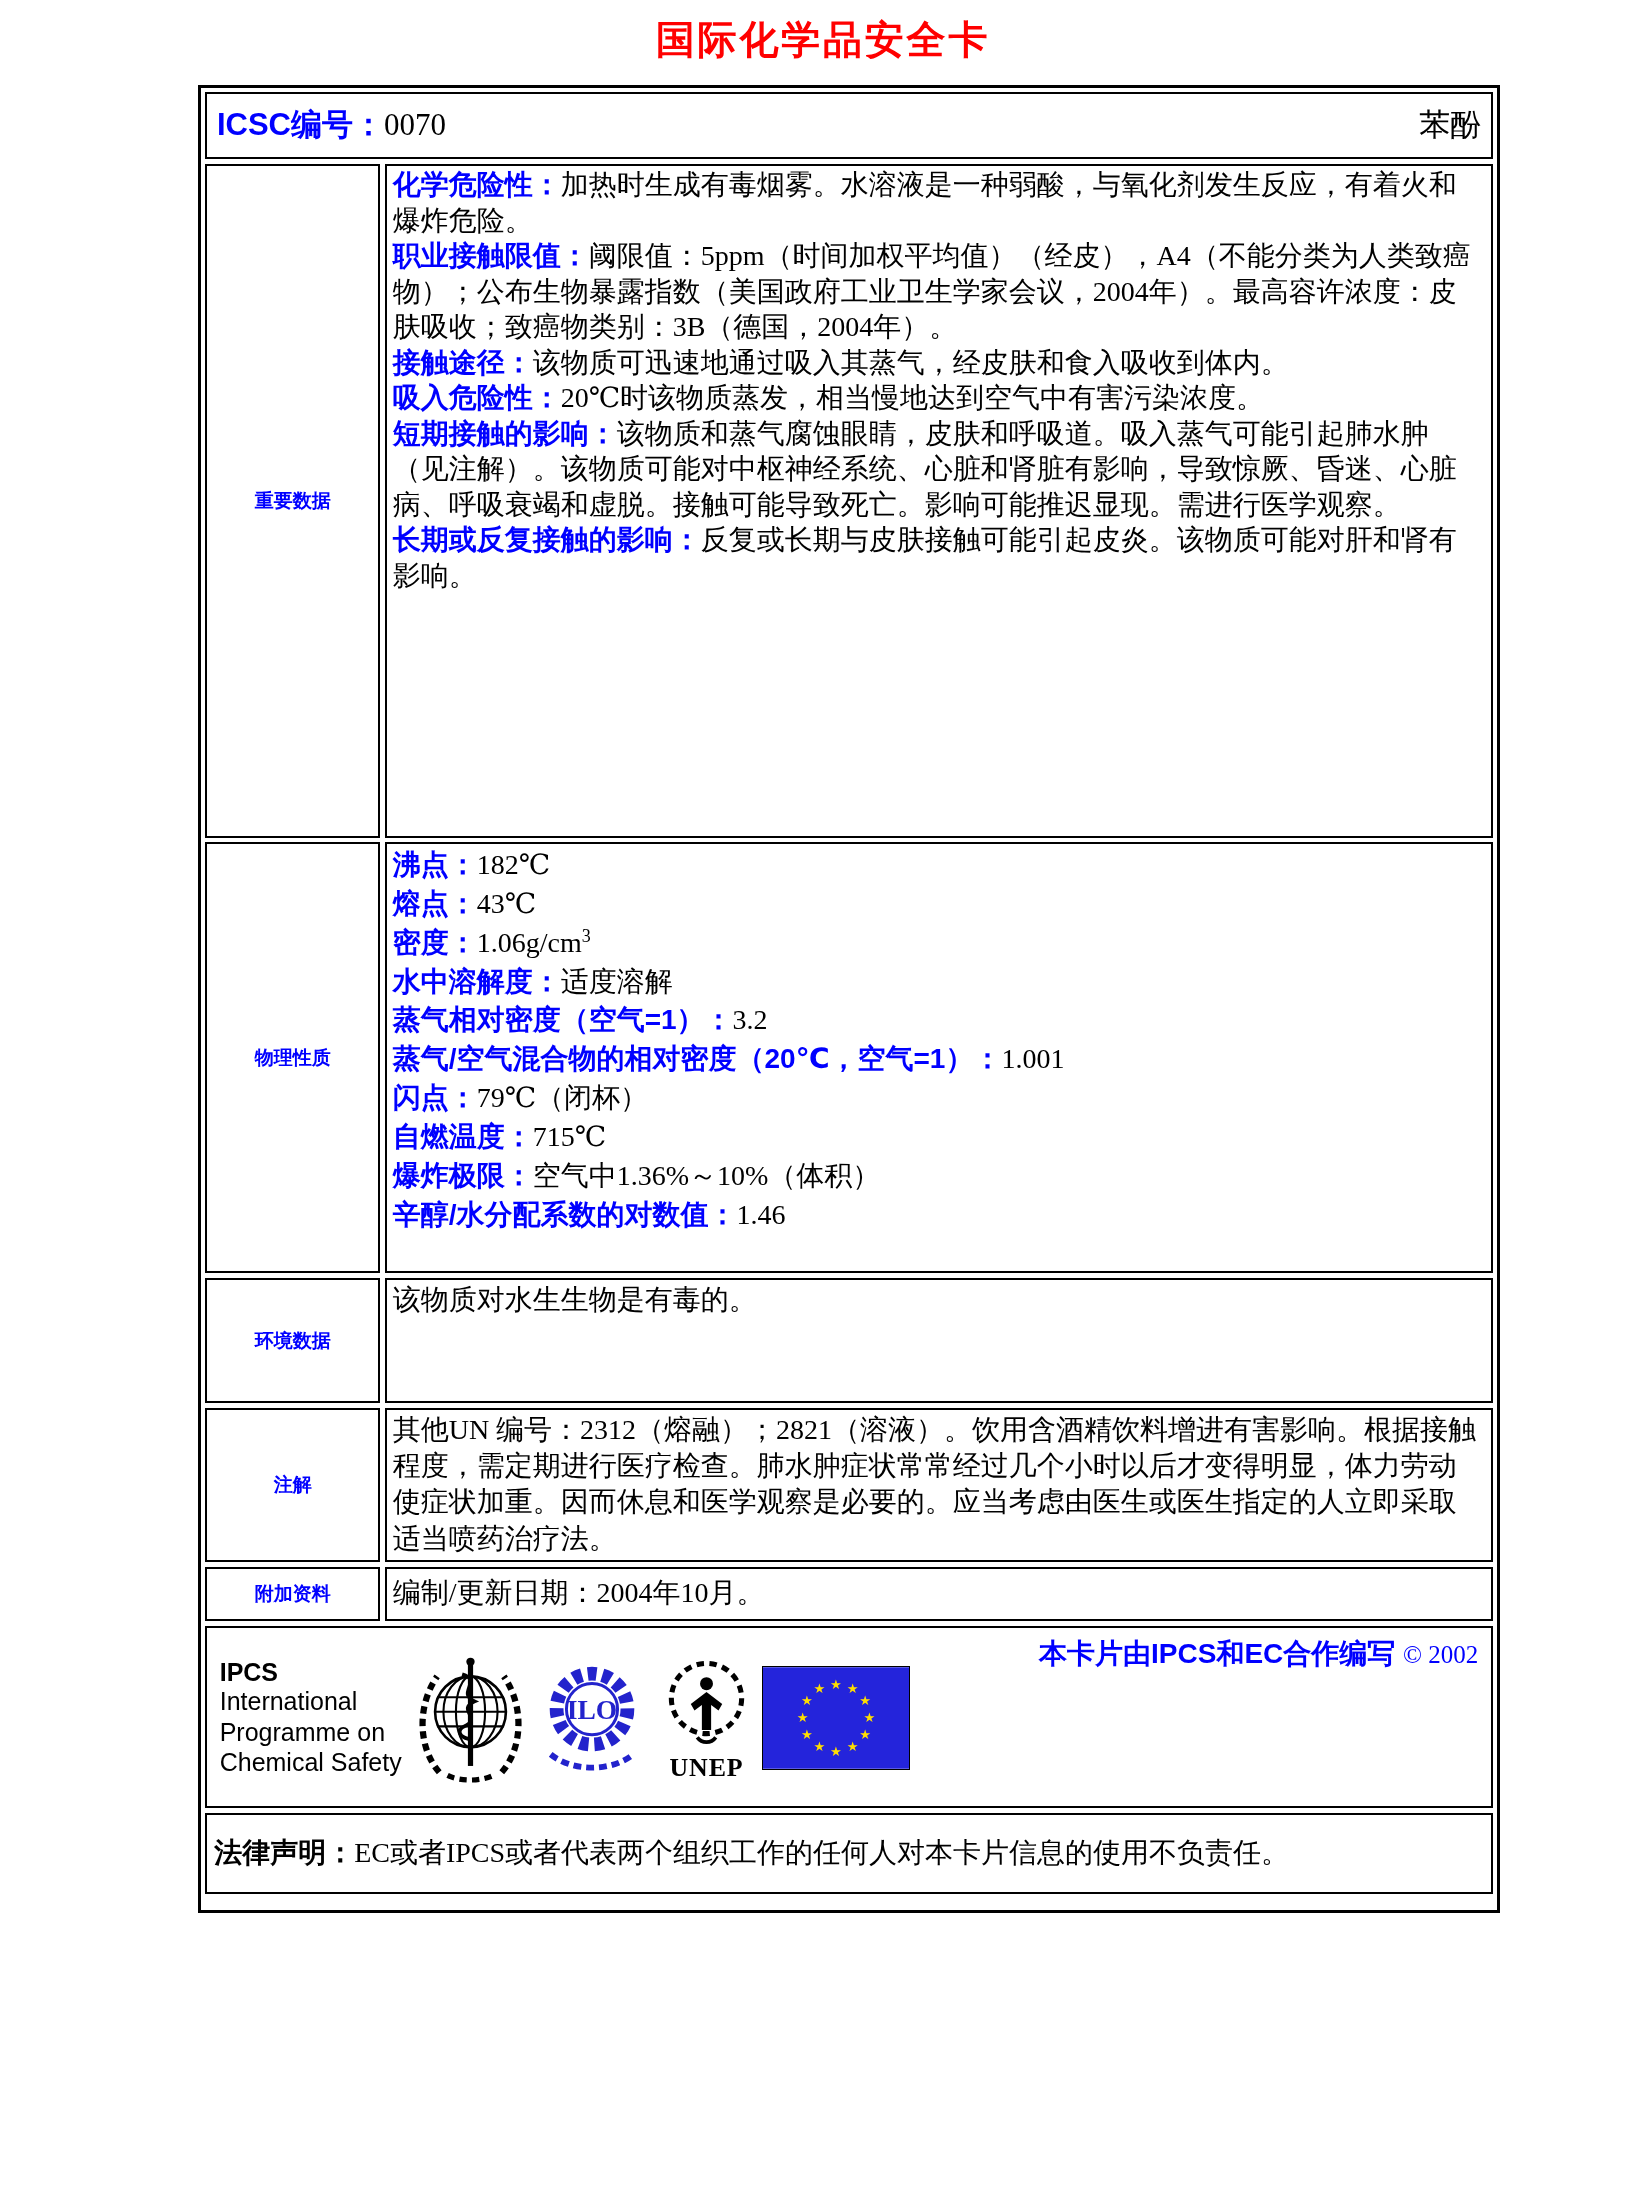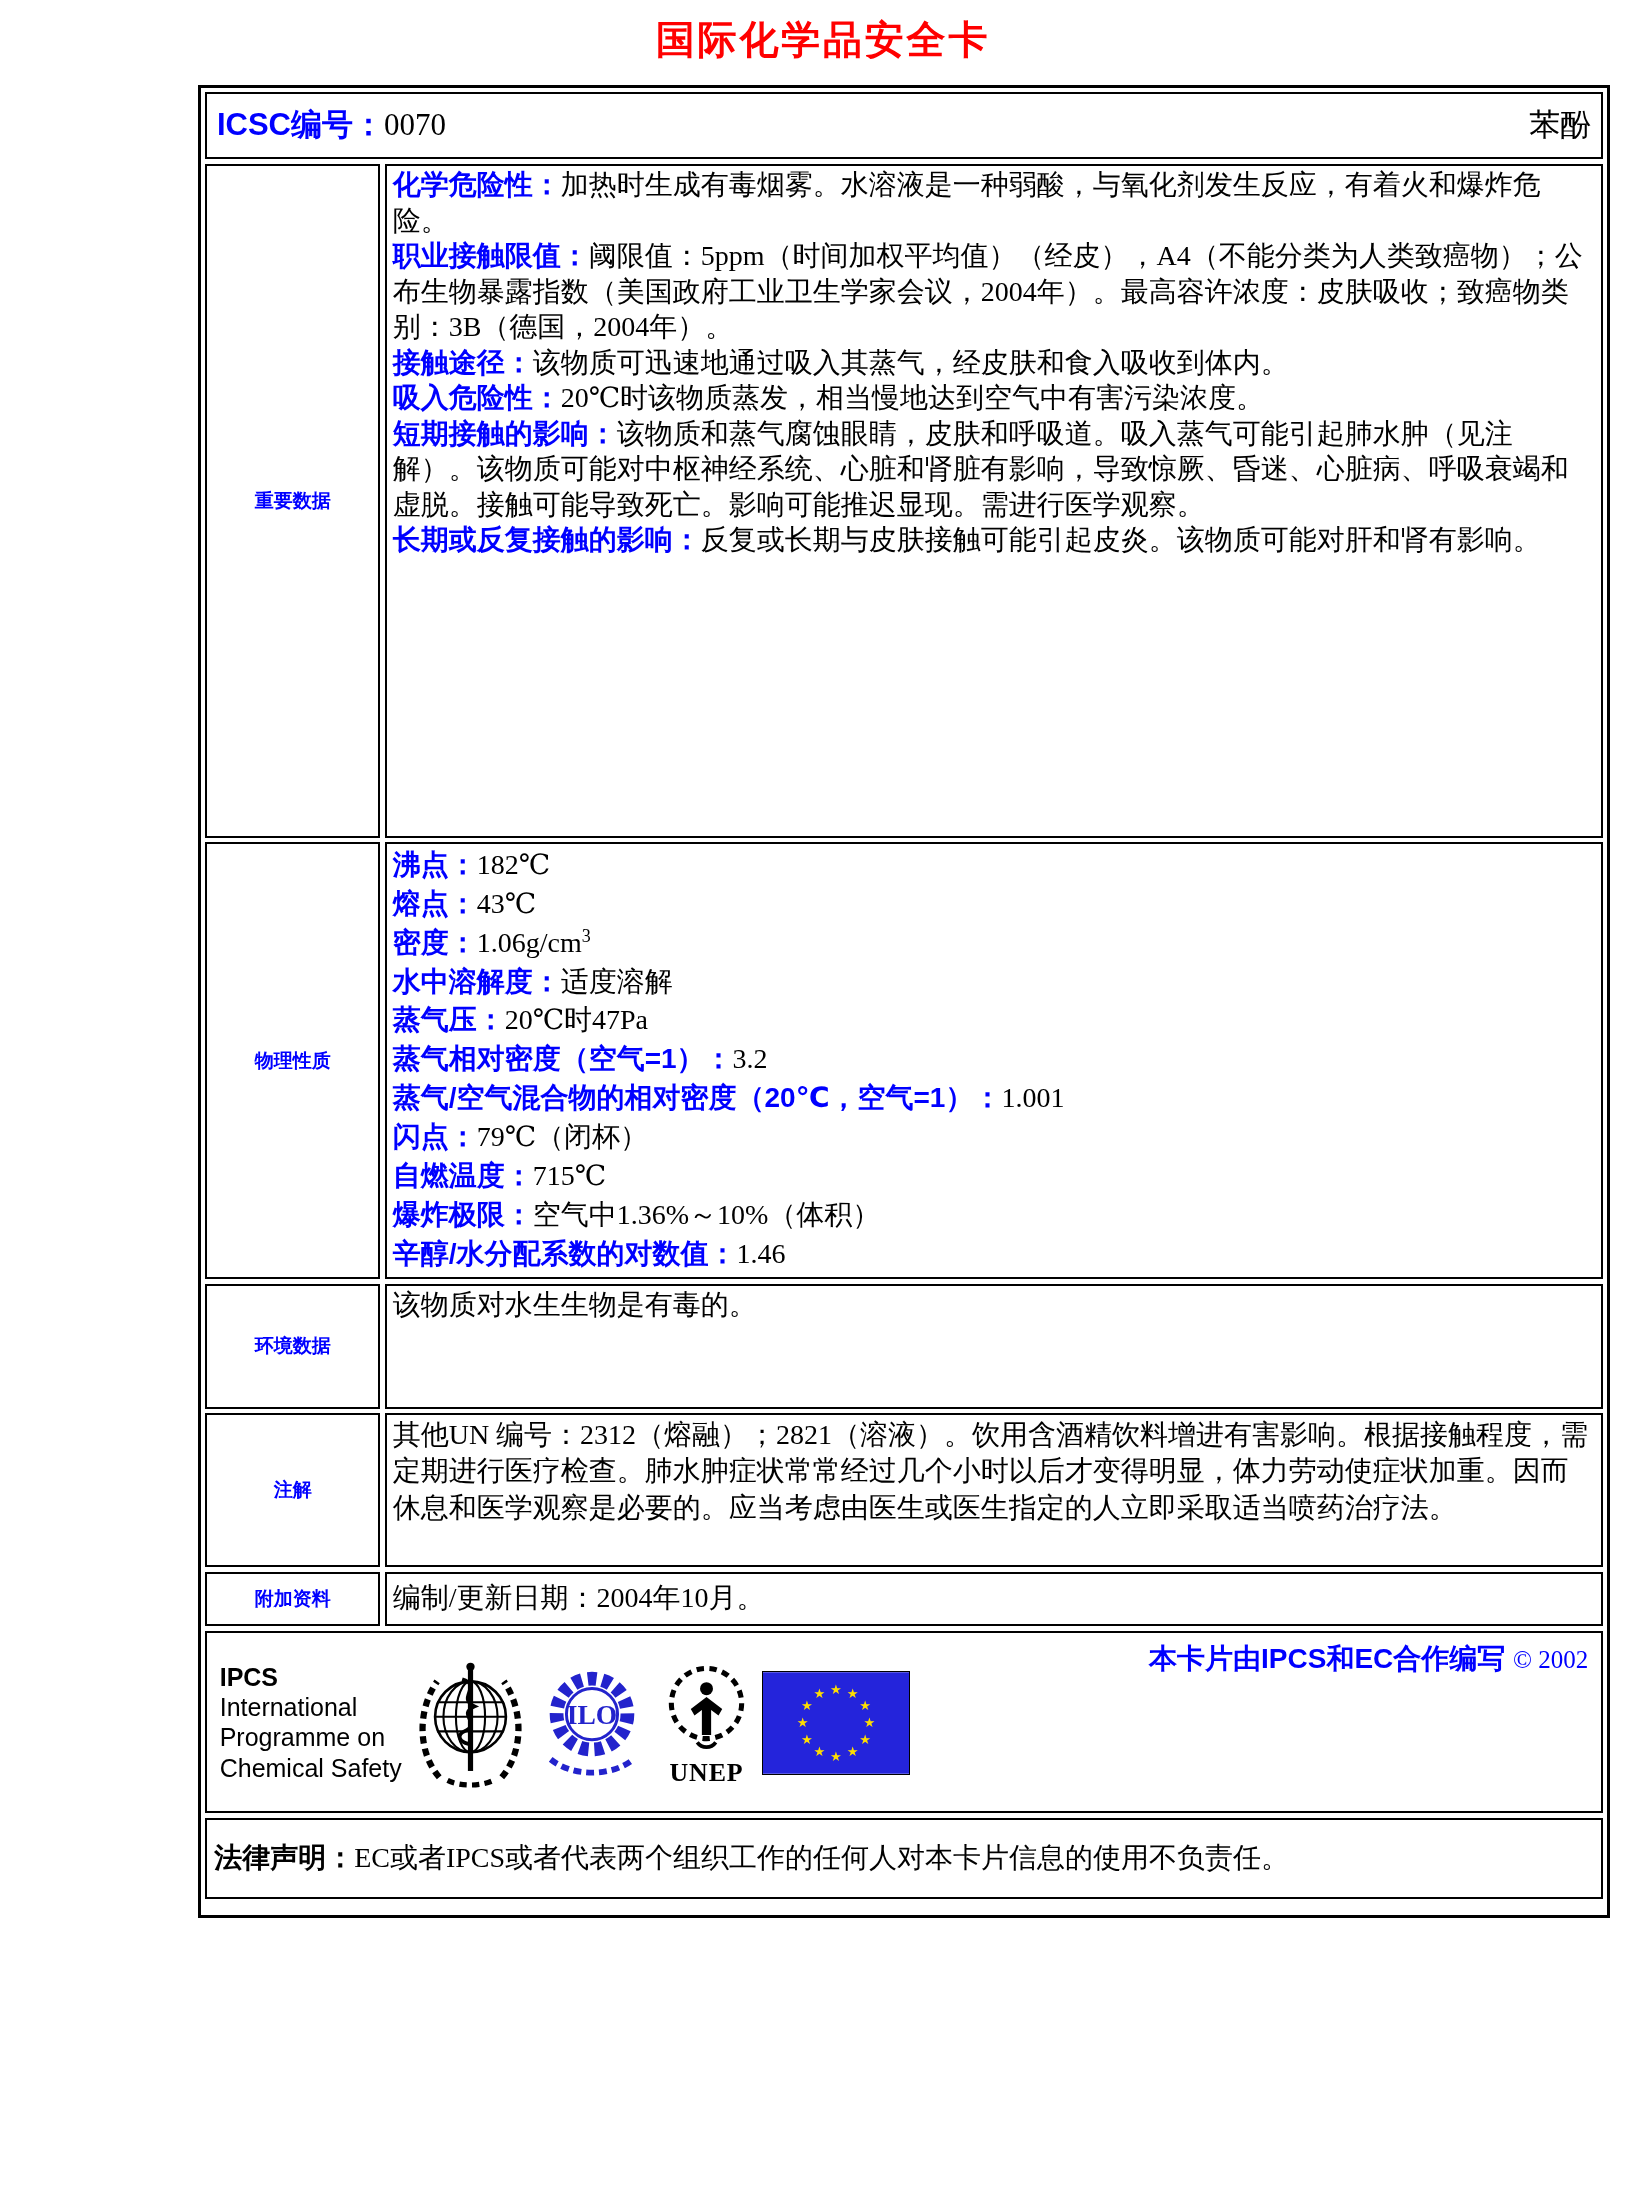--- a/index.html
+++ b/index.html
@@ -10,21 +10,21 @@
     -webkit-font-smoothing:antialiased;
   }
   .page-title{
     width:1250px;margin:12.5px 0 18px 198px;
     text-align:center;
     font-family:"Liberation Sans","DejaVu Sans",sans-serif;
     font-weight:bold;font-size:39px;letter-spacing:2.8px;
     color:#FF0000;
   }
   .card{
-    margin-left:198px;width:1412px;
+    margin-left:198px;width:1302px;
     border:3.5px solid #000;padding:4.2px;box-sizing:border-box;
   }
   .row{display:flex;gap:4.9px;margin-bottom:4.9px;align-items:stretch;}
   .row:last-child{margin-bottom:12px;}
   .cell{border:2.8px solid #000;box-sizing:border-box;background:#fff;}
   .label-cell{
     flex:0 0 175px;display:flex;align-items:center;justify-content:center;
     font-family:"Liberation Sans","DejaVu Sans",sans-serif;
     font-weight:bold;font-size:19px;color:#0000FF;text-align:center;
   }
@@ -113,21 +113,20 @@
     <div class="cell label-cell">物理性质</div>
     <div class="cell content-cell phys-list">
   <p class="line"><span class="blue-label">沸点：</span><span>182℃</span></p>
 
   <p class="line"><span class="blue-label">熔点：</span><span>43℃</span></p>
 
   <p class="line"><span class="blue-label">密度：</span><span>1.06g/cm</span><sup>3</sup></p>
 
   <p class="line"><span class="blue-label">水中溶解度：</span><span>适度溶解</span></p>
 
-  <p class="line"><span class="blue-label">蒸气压：</span><span>20℃时47Pa</span></p>
 
   <p class="line"><span class="blue-label">蒸气相对密度（空气=1）：</span><span>3.2</span></p>
 
   <p class="line"><span class="blue-label">蒸气/空气混合物的相对密度（20℃，空气=1）：</span><span>1.001</span></p>
 
   <p class="line"><span class="blue-label">闪点：</span><span>79℃（闭杯）</span></p>
 
   <p class="line"><span class="blue-label">自燃温度：</span><span>715℃</span></p>
 
   <p class="line"><span class="blue-label">爆炸极限：</span><span>空气中1.36%～10%（体积）</span></p>

